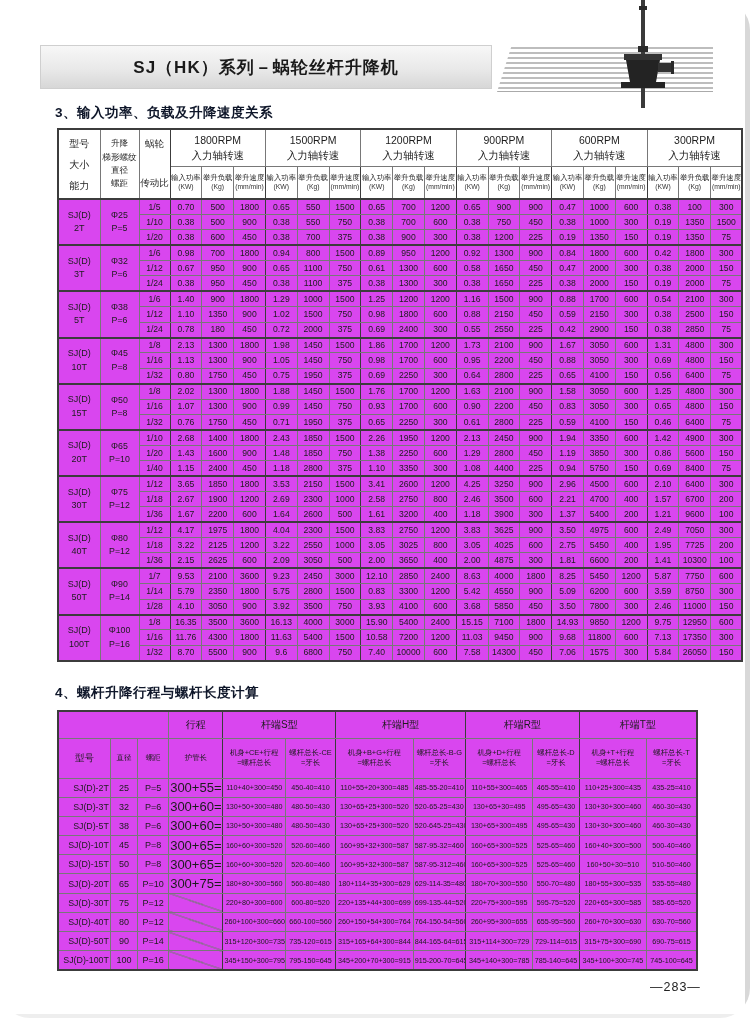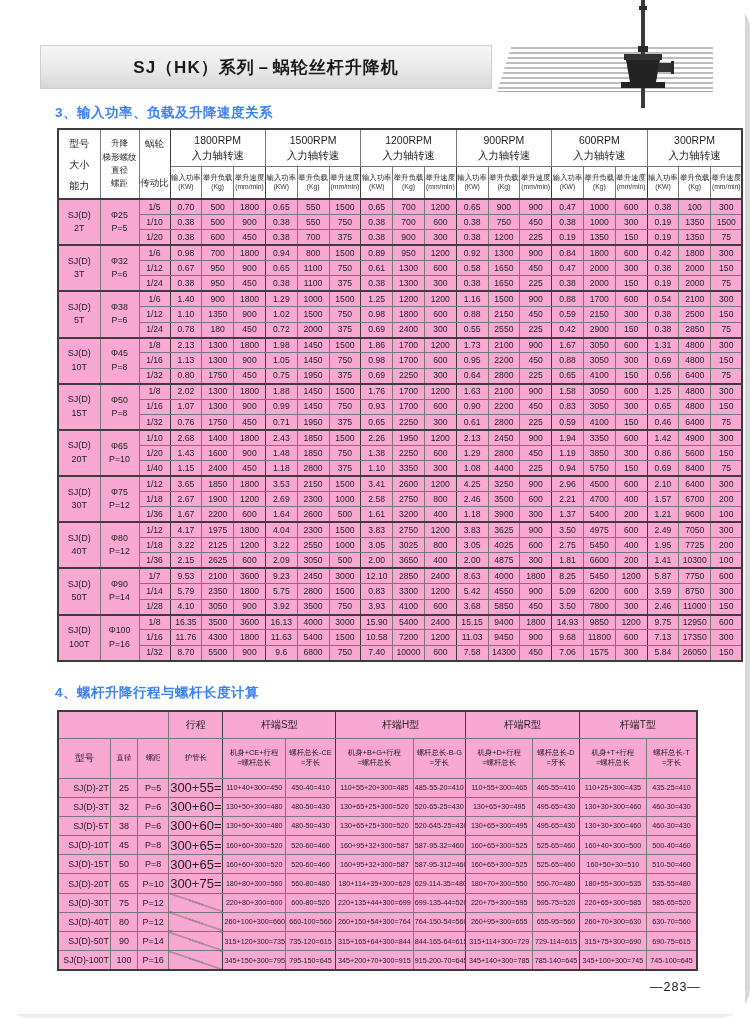--- a/index.html
+++ b/index.html
@@ -13,25 +13,25 @@
   .band { position:absolute; left:40px; top:45px; width:452px; height:44px;
           background:linear-gradient(to bottom,#f7f7f7 0%,#e9e9e9 55%,#d7d7d7 100%);
           border:1px solid #cfcfcf; display:flex; align-items:center; justify-content:center; }
   .band span { font-size:17px; font-weight:bold; letter-spacing:1px; color:#1a1a1a; }
   .stripes { position:absolute; left:497px; top:44px; width:216px; height:48px;
              background:repeating-linear-gradient(to bottom,#ffffff 0 3px,#bdbdbd 3px 5px);
              clip-path:polygon(7% 0,100% 0,100% 100%,0 100%);
              border-bottom:1px solid #aaa; }
   .jack { position:absolute; left:612px; top:0; }
 
-  .sec-title { position:absolute; font-size:13.5px; font-weight:bold; color:#3b82f6; letter-spacing:0.5px; }
+  .sec-title { position:absolute; font-size:13.5px; font-weight:bold; color:#0f172a; letter-spacing:0.5px; }
   #sec3-title { left:55px; top:104px; }
   #sec4-title { left:55px; top:684px; }
 
-  table { position:absolute; border-collapse:collapse; table-layout:fixed; background:#f9a8d4; }
+  table { position:absolute; border-collapse:collapse; table-layout:fixed; background:#d946ef; }
   th,td { border:1px solid #787878; text-align:center; vertical-align:middle;
           overflow:hidden; white-space:nowrap; font-weight:normal; color:#1c1c1c; }
   table { border:2px solid #3c3c3c; }
 
   
   #t1 { left:57px; top:128px; width:684px; }
   #t1 thead th { background:#fff; }
   #t1 .h-main  { font-size:10px; line-height:2.1; }
   #t1 .h-screw { font-size:8.6px; line-height:1.55; }
   #t1 .h-worm  { font-size:9.5px; }
@@ -735,21 +735,21 @@
           <td class="">16.35</td>
           <td class="">3500</td>
           <td class="ge">3600</td>
           <td class="">16.13</td>
           <td class="">4000</td>
           <td class="ge">3000</td>
           <td class="">15.90</td>
           <td class="">5400</td>
           <td class="ge">2400</td>
           <td class="">15.15</td>
-          <td class="">9400</td>
+          <td class="">7100</td>
           <td class="ge">1800</td>
           <td class="">14.93</td>
           <td class="">9850</td>
           <td class="ge">1200</td>
           <td class="">9.75</td>
           <td class="">12950</td>
           <td class="ge">600</td>
         </tr>
         <tr>
           <td class="ratio ge">1/16</td>

